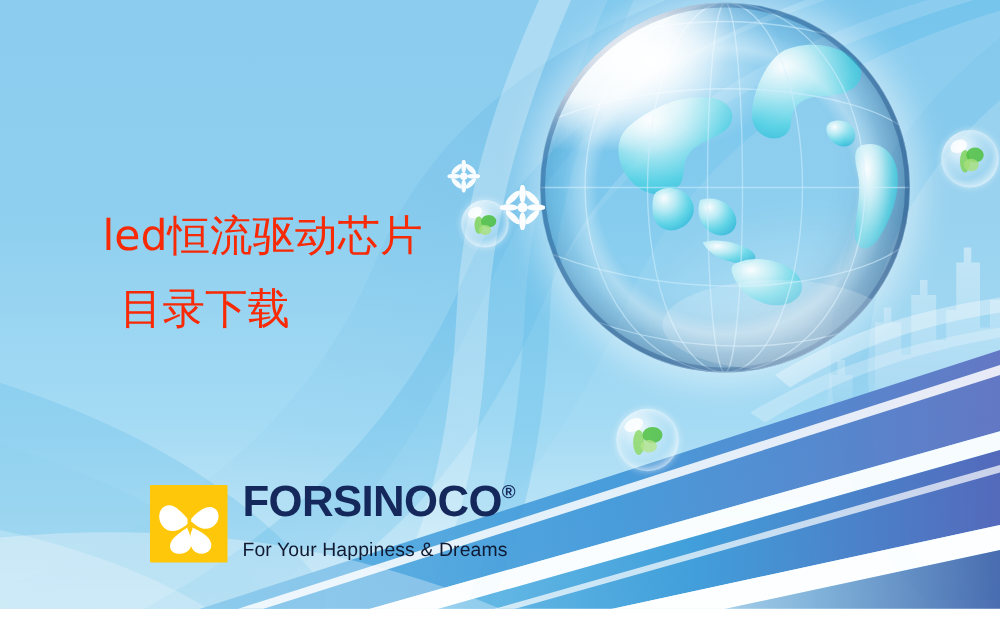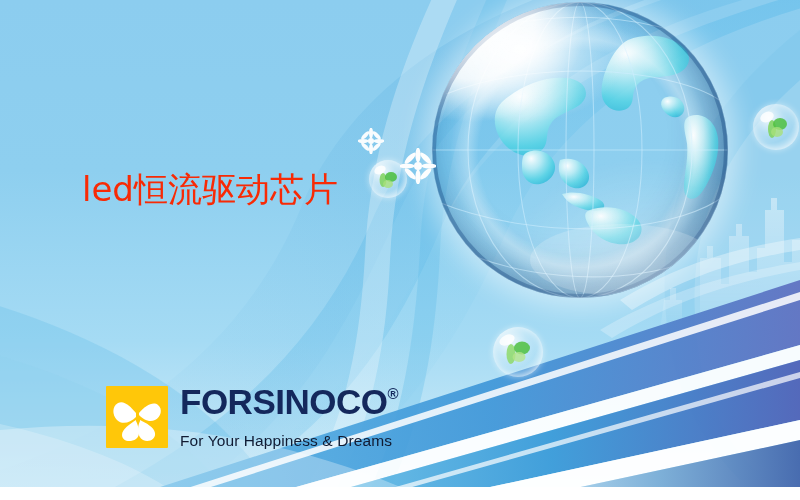--- a/index.html
+++ b/index.html
@@ -46,21 +46,21 @@
     position:absolute;left:82px;top:160px;width:330px;
     color:#f82a05;
     font-size:34px;line-height:58px;font-weight:400;
     font-family:"DejaVu Sans","Liberation Sans",sans-serif;
     letter-spacing:0px;white-space:nowrap;
   }
   #headline .l1{display:block;}
   #headline .l2{display:block;margin-left:14px;}
 
   
-  #logo{position:absolute;left:70px;top:383px;display:flex;align-items:center;padding-left:36px;}
+  #logo{position:absolute;left:84px;top:383px;display:flex;align-items:flex-end;padding-left:36px;}
   #logo-mark{
     width:62px;height:62px;background:#ffc709;flex:0 0 auto;
     position:relative;border-radius:1px;
   }
   #logo-text{margin-left:12px;display:flex;flex-direction:column;}
   #logo-name{
     display:flex;align-items:flex-start;
     color:#14285c;font-weight:bold;font-size:35px;line-height:37px;
     letter-spacing:-.5px;font-family:"Liberation Sans","DejaVu Sans",sans-serif;
   }
@@ -295,20 +295,21 @@
     <svg width="50" height="50" viewBox="0 0 50 50">
       <ellipse cx="18" cy="27" rx="4.5" ry="10" fill="#8ed96a" opacity=".85"></ellipse>
       <ellipse cx="29" cy="21" rx="8" ry="6.5" fill="#4fbf3f" opacity=".85"></ellipse>
       <ellipse cx="26" cy="30" rx="6.5" ry="5" fill="#b4e589" opacity=".8"></ellipse>
       <ellipse cx="14" cy="13" rx="8" ry="5" fill="#ffffff" opacity=".8" transform="rotate(-25 14 13)"></ellipse>
     </svg>
   </div>
 
   <div id="headline">
     <span class="l1">led恒流驱动芯片</span>
+    <span class="l2">目录下载</span>
   </div>
 
   <div id="logo">
     <div id="logo-mark">
       <svg width="62" height="62" viewBox="0 0 62 62">
         <g fill="#ffffff">
           <path d="M30,27 C24,20 18,14 12,17 C6,20 6,29 11,34 C16,39 24,37 30,31 Z"></path>
           <path d="M33,27 C39,20 47,15 52,19 C57,23 55,31 49,34 C43,37 37,33 33,29 Z"></path>
           <path d="M30,34 C24,38 16,43 16,49 C16,55 24,57 30,53 C35,50 33,41 30,35 Z"></path>
           <path d="M34,34 C40,37 48,41 49,47 C50,53 43,57 37,54 C31,51 31,41 34,35 Z"></path>

